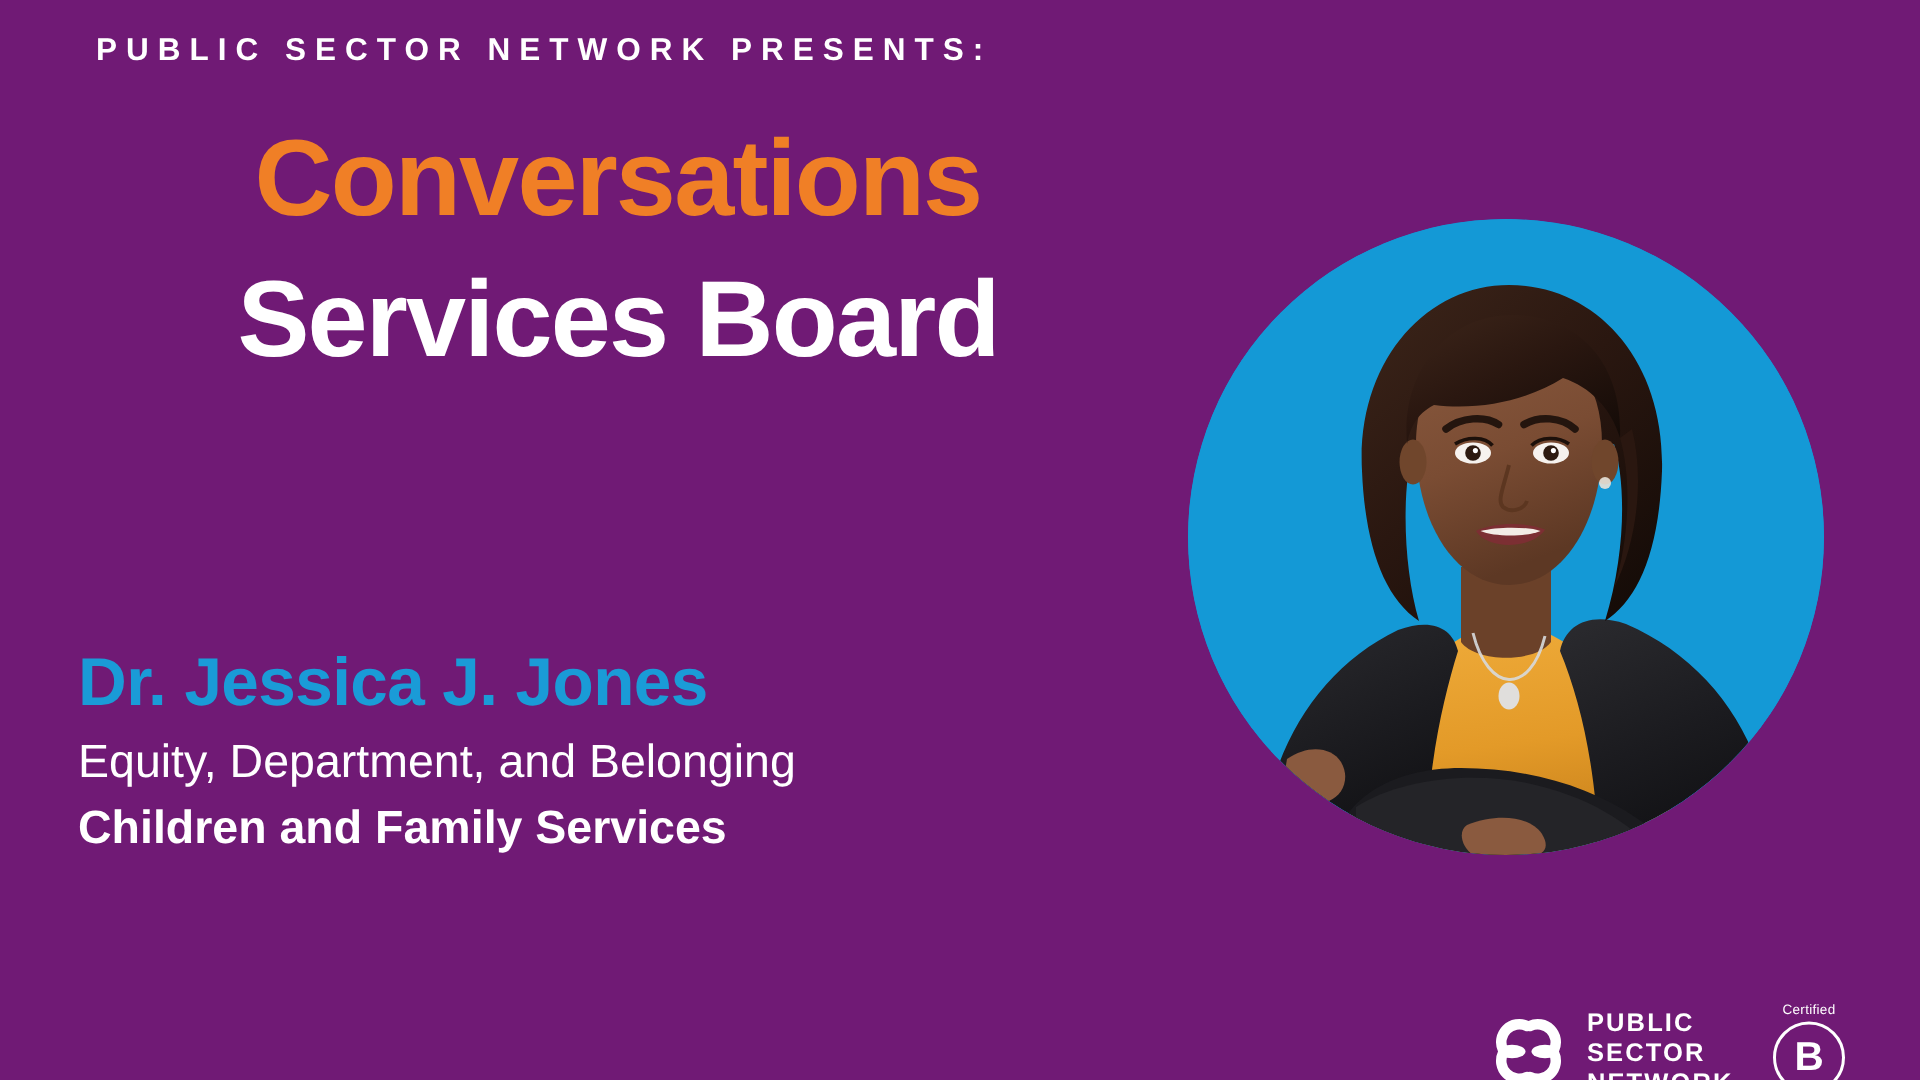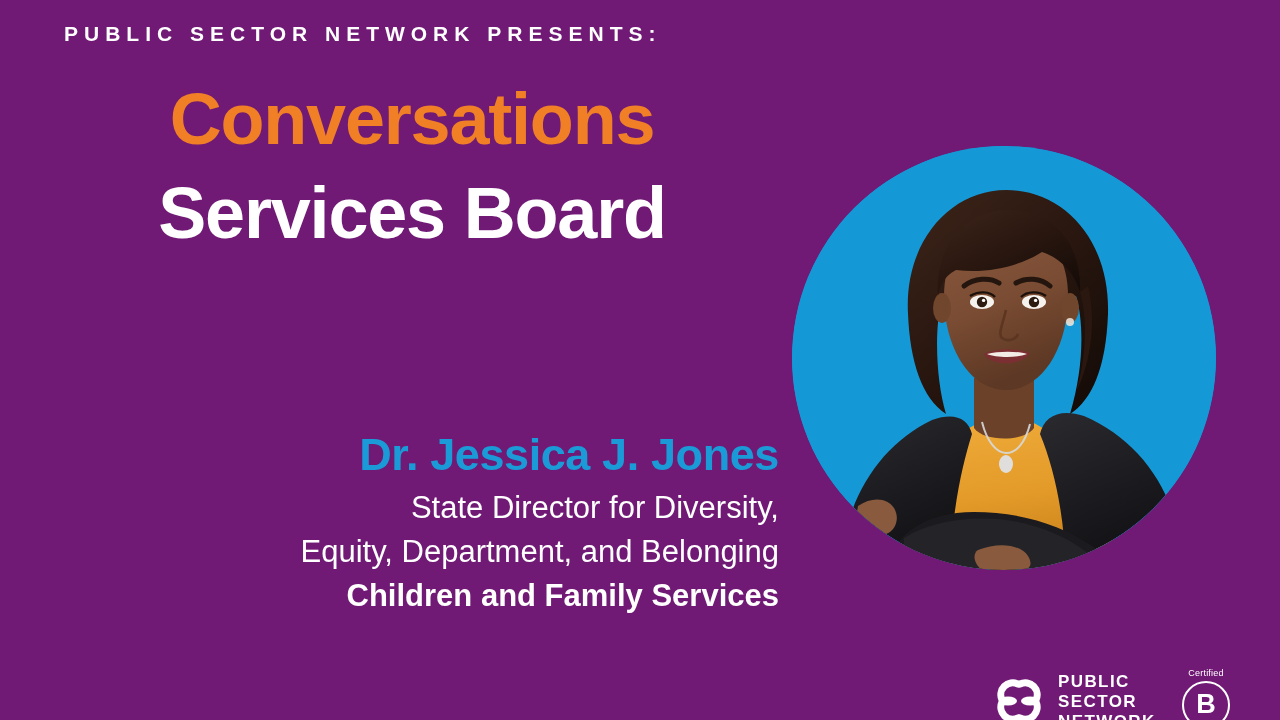--- a/index.html
+++ b/index.html
@@ -41,24 +41,23 @@
     line-height: 94px;
     letter-spacing: -1.2px;
     color: #ffffff;
     white-space: nowrap;
     text-align: center;
   }
   .title-line.accent { color: #f07f26; }
 
   .speaker-block {
     position: absolute;
-    left: 79px;
+    left: 52px;
     top: 424px;
     width: 700px;
-    text-align: right;
   }
   .speaker-name {
     font-size: 45px;
     font-weight: bold;
     line-height: 62px;
     letter-spacing: -0.4px;
     color: #1a9bd7;
     white-space: nowrap;
   }
   .speaker-role {
@@ -143,21 +142,20 @@
 
   <div class="eyebrow">PUBLIC SECTOR NETWORK PRESENTS:</div>
 
   <div class="title-block">
     <div class="title-line accent">Conversations</div>
     <div class="title-line">Services Board</div>
   </div>
 
   <div class="speaker-block">
     <div class="speaker-name">Dr. Jessica J. Jones</div>
-    <div class="speaker-role">State Director for Diversity,</div>
     <div class="speaker-role">Equity, Department, and Belonging</div>
     <div class="speaker-org">Children and Family Services</div>
   </div>
 
   <div class="portrait-wrap">
     <svg class="portrait-svg" viewBox="0 0 424 424">
       <defs>
         <clipPath id="circleClip">
             <circle cx="212" cy="212" r="212"></circle>
           </clipPath>

